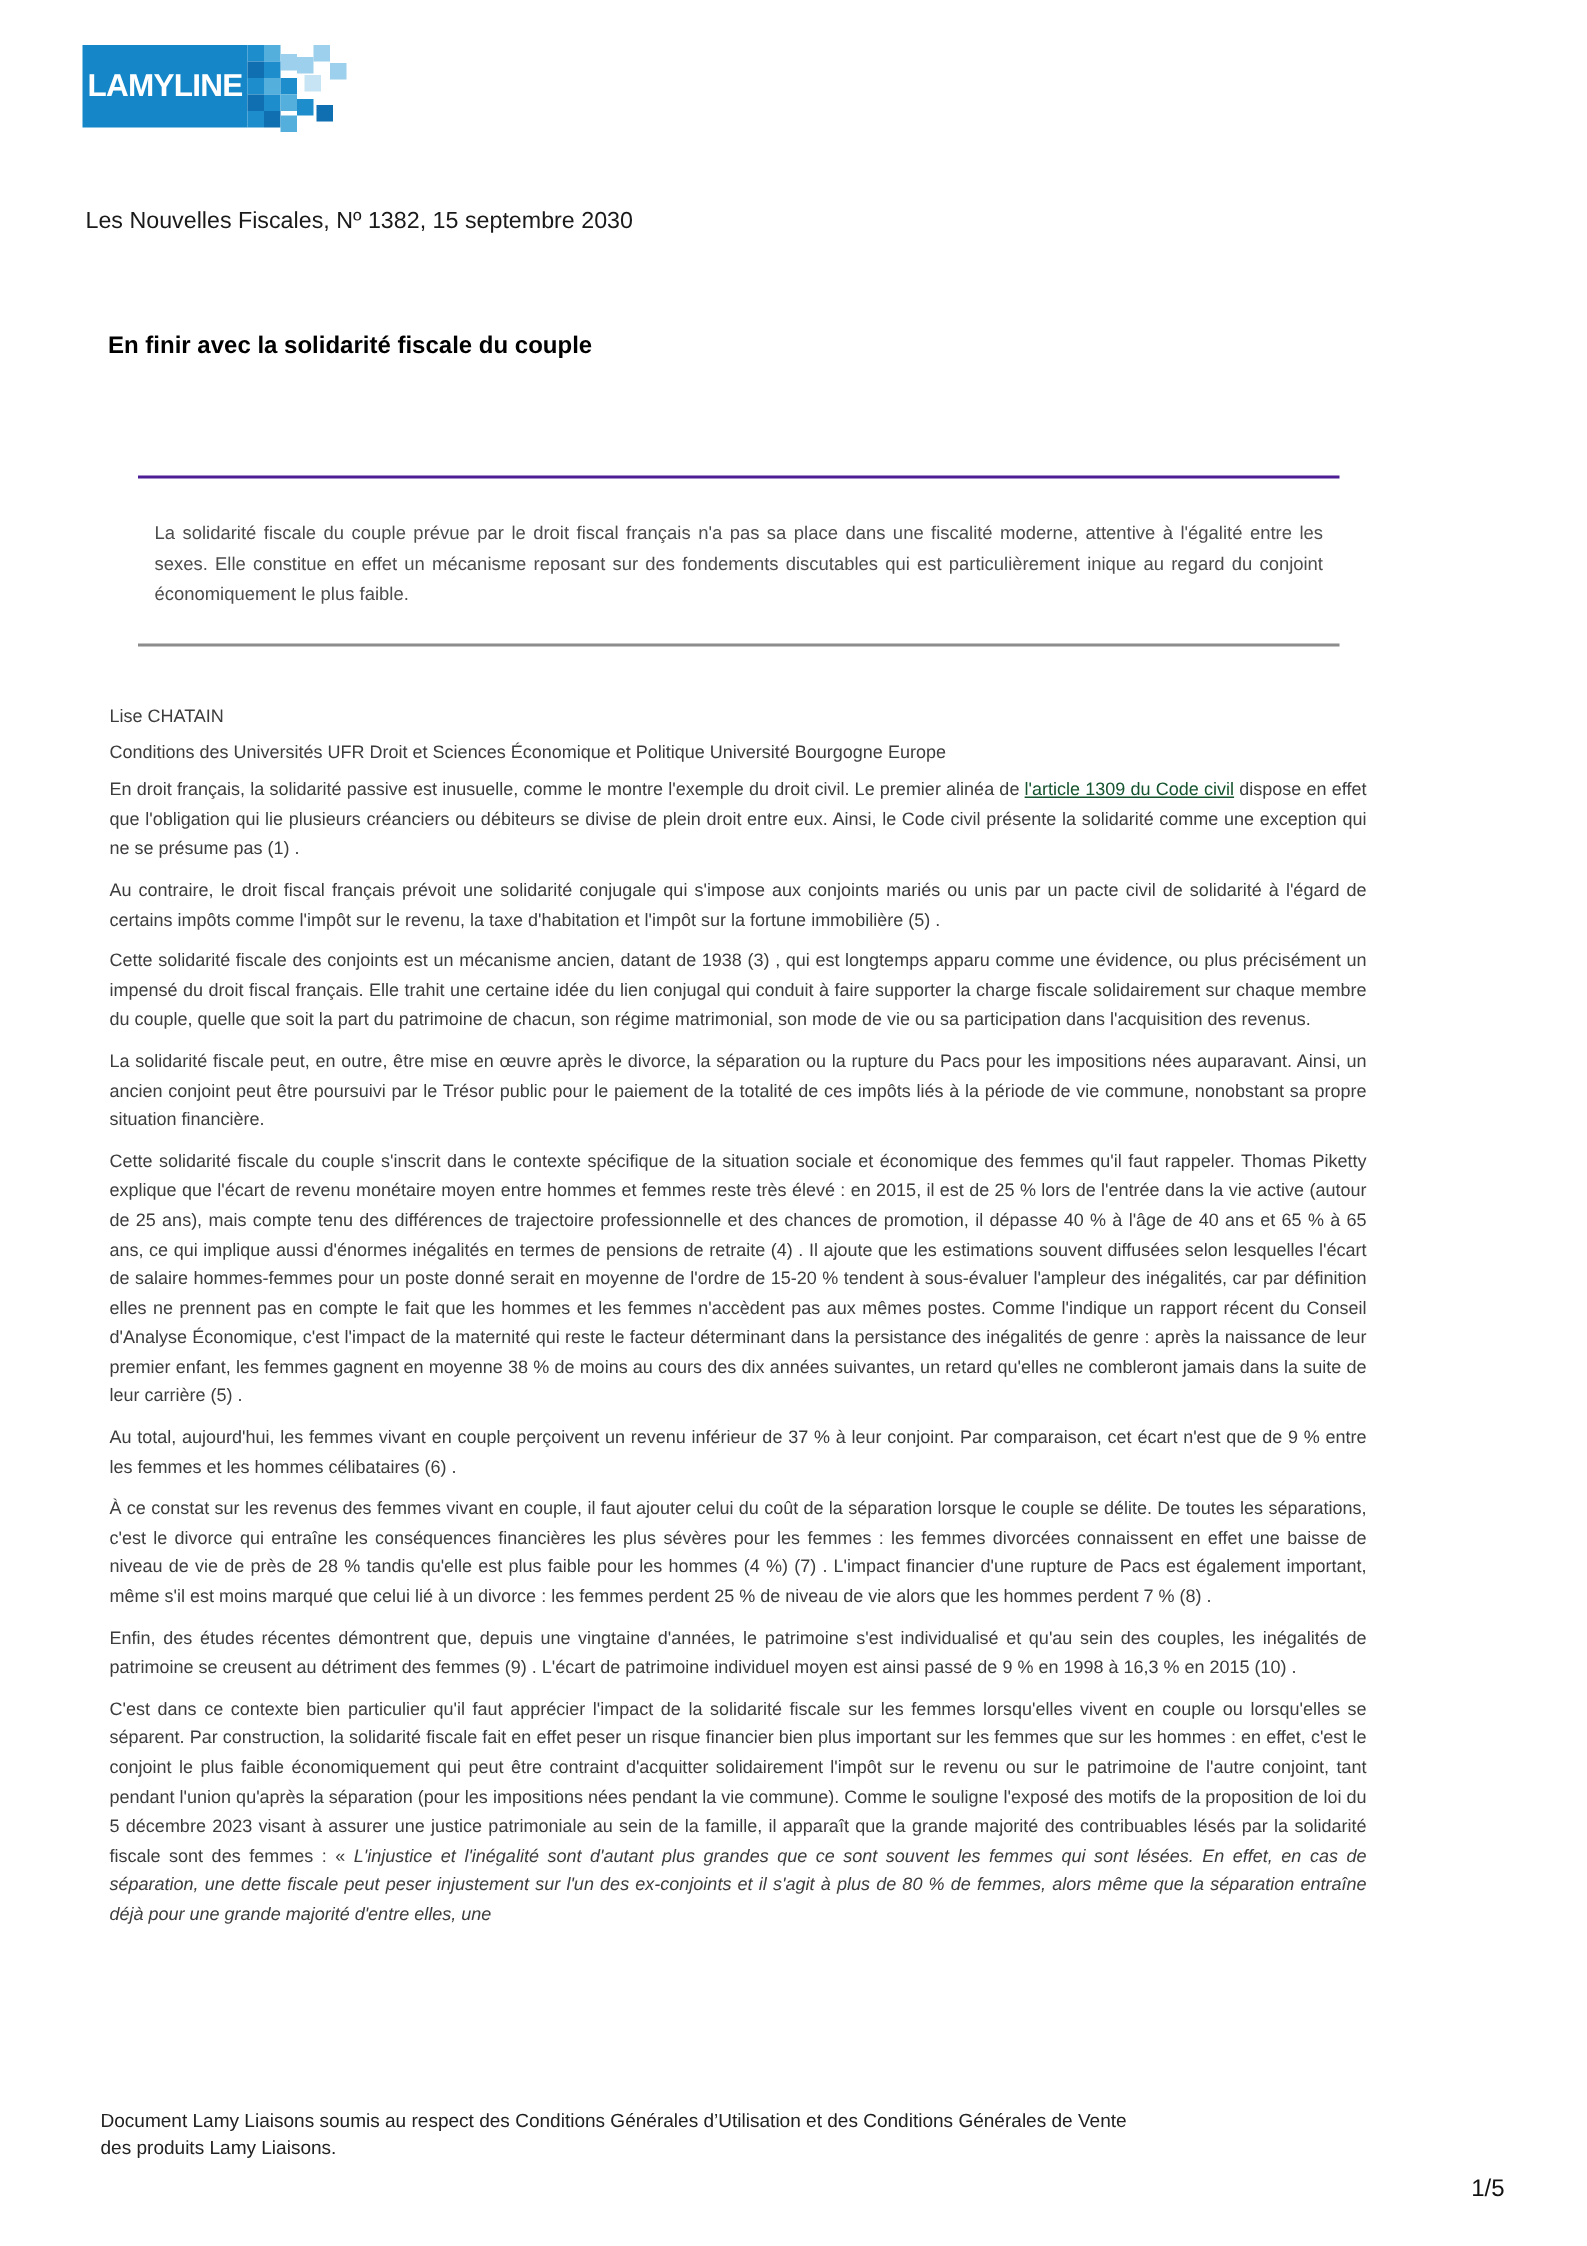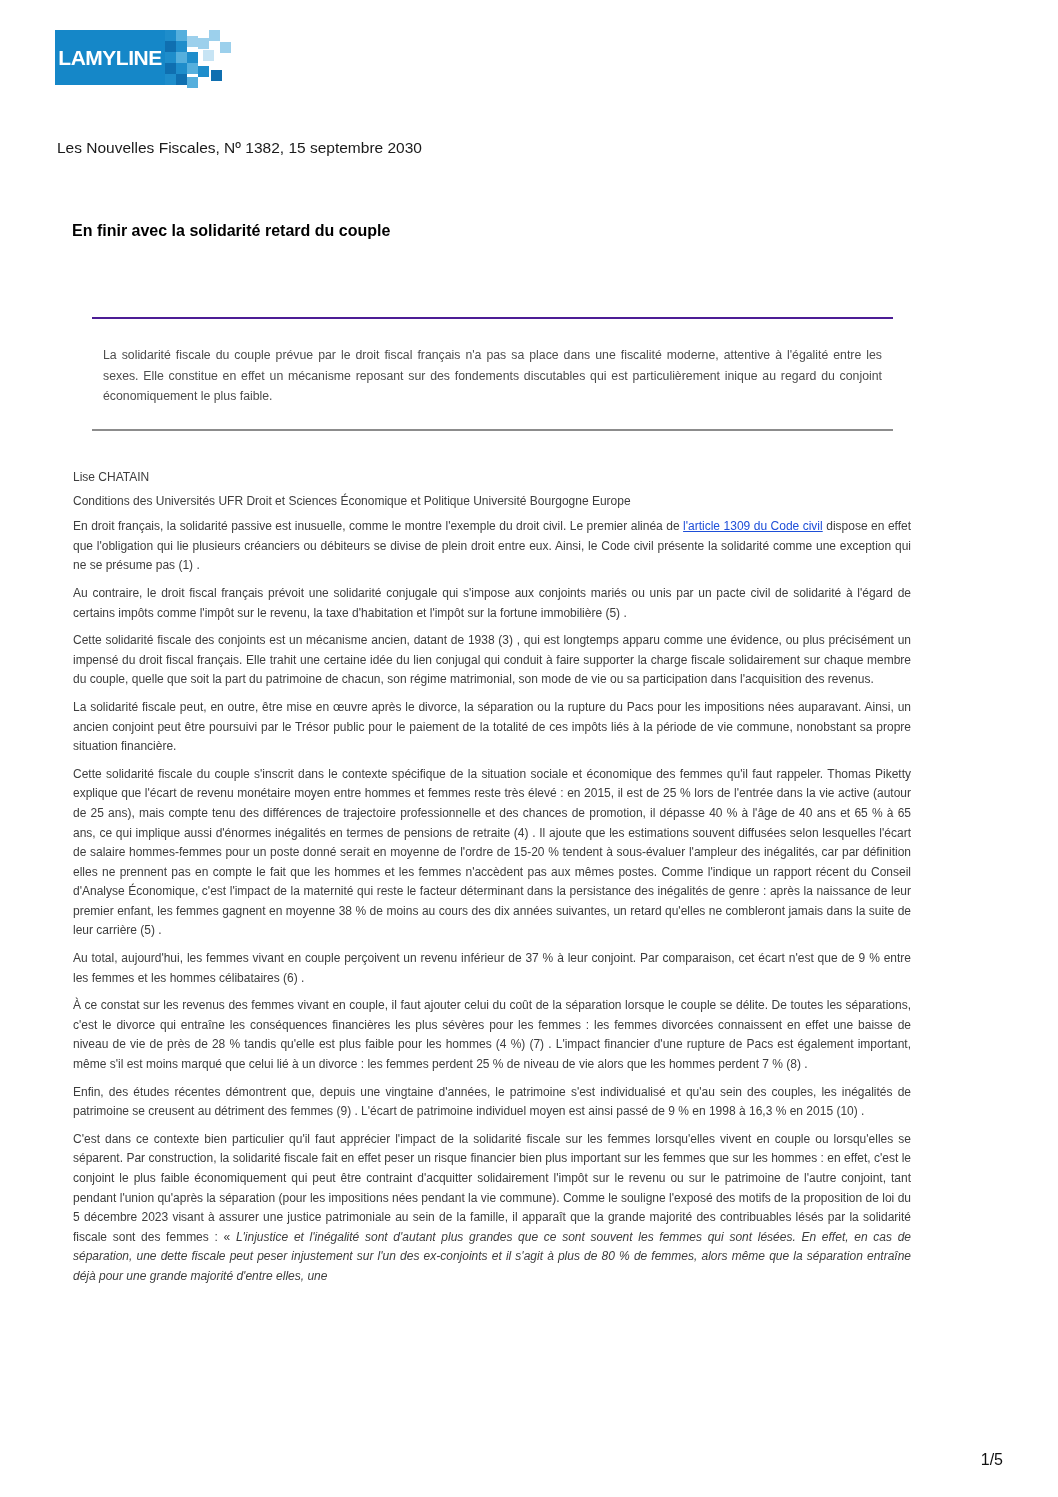--- a/index.html
+++ b/index.html
@@ -42,21 +42,21 @@
   }
 
   
   .content{
     position:absolute;left:73px;top:468px;width:838px;
     font-size:12px;line-height:19.6px;color:#3d3d3d;text-align:justify;
   }
   .author{margin:0 0 4px 0;}
   .affiliation{margin:0 0 6px 0;}
   .content p{margin:0 0 8px 0;}
-  .doclink{color:#1d4ed8;}
+  .doclink{color:#14532d;}
   .quote-italic{font-style:italic;}
 
   
   .footer-notice{
     position:absolute;left:67px;top:1405px;width:706px;
     font-size:12.7px;line-height:18px;color:#222222;
   }
   .page-num{
     position:absolute;right:55px;top:1451px;font-size:16px;color:#111111;
   }
@@ -89,36 +89,37 @@
       <div class="m2" style="left:33px;top:36px"></div>
       <div class="m1" style="left:46px;top:40px"></div>
       <div class="m2" style="left:0;top:44px"></div>
       <div class="m1" style="left:11px;top:44px"></div>
       <div class="m3" style="left:22px;top:47px"></div>
     </div>
   </div>
 
   <div class="pub-line">Les Nouvelles Fiscales, Nº 1382, 15 septembre 2030</div>
 
-  <h1 class="title">En finir avec la solidarité retard du couple</h1>
+  <h1 class="title">En finir avec la solidarité fiscale du couple</h1>
 
   <div class="abstract">La solidarité fiscale du couple prévue par le droit fiscal français n'a pas sa place dans une fiscalité moderne, attentive à l'égalité entre les sexes. Elle constitue en effet un mécanisme reposant sur des fondements discutables qui est particulièrement inique au regard du conjoint économiquement le plus faible.</div>
 
   <div class="content">
     <div class="author">Lise CHATAIN</div>
     <div class="affiliation">Conditions des Universités UFR Droit et Sciences Économique et Politique Université Bourgogne Europe</div>
 
     <p><span>En droit français, la solidarité passive est inusuelle, comme le montre l'exemple du droit civil. Le premier alinéa de </span><a href="#" class="doclink">l'article 1309 du Code civil</a><span> dispose en effet que l'obligation qui lie plusieurs créanciers ou débiteurs se divise de plein droit entre eux. Ainsi, le Code civil présente la solidarité comme une exception qui ne se présume pas (1) .</span></p>
 
     <p>Au contraire, le droit fiscal français prévoit une solidarité conjugale qui s'impose aux conjoints mariés ou unis par un pacte civil de solidarité à l'égard de certains impôts comme l'impôt sur le revenu, la taxe d'habitation et l'impôt sur la fortune immobilière (5) .</p>
     <p>Cette solidarité fiscale des conjoints est un mécanisme ancien, datant de 1938 (3) , qui est longtemps apparu comme une évidence, ou plus précisément un impensé du droit fiscal français. Elle trahit une certaine idée du lien conjugal qui conduit à faire supporter la charge fiscale solidairement sur chaque membre du couple, quelle que soit la part du patrimoine de chacun, son régime matrimonial, son mode de vie ou sa participation dans l'acquisition des revenus.</p>
     <p>La solidarité fiscale peut, en outre, être mise en œuvre après le divorce, la séparation ou la rupture du Pacs pour les impositions nées auparavant. Ainsi, un ancien conjoint peut être poursuivi par le Trésor public pour le paiement de la totalité de ces impôts liés à la période de vie commune, nonobstant sa propre situation financière.</p>
     <p>Cette solidarité fiscale du couple s'inscrit dans le contexte spécifique de la situation sociale et économique des femmes qu'il faut rappeler. Thomas Piketty explique que l'écart de revenu monétaire moyen entre hommes et femmes reste très élevé : en 2015, il est de 25 % lors de l'entrée dans la vie active (autour de 25 ans), mais compte tenu des différences de trajectoire professionnelle et des chances de promotion, il dépasse 40 % à l'âge de 40 ans et 65 % à 65 ans, ce qui implique aussi d'énormes inégalités en termes de pensions de retraite (4) . Il ajoute que les estimations souvent diffusées selon lesquelles l'écart de salaire hommes-femmes pour un poste donné serait en moyenne de l'ordre de 15-20 % tendent à sous-évaluer l'ampleur des inégalités, car par définition elles ne prennent pas en compte le fait que les hommes et les femmes n'accèdent pas aux mêmes postes. Comme l'indique un rapport récent du Conseil d'Analyse Économique, c'est l'impact de la maternité qui reste le facteur déterminant dans la persistance des inégalités de genre : après la naissance de leur premier enfant, les femmes gagnent en moyenne 38 % de moins au cours des dix années suivantes, un retard qu'elles ne combleront jamais dans la suite de leur carrière (5) .</p>
     <p>Au total, aujourd'hui, les femmes vivant en couple perçoivent un revenu inférieur de 37 % à leur conjoint. Par comparaison, cet écart n'est que de 9 % entre les femmes et les hommes célibataires (6) .</p>
     <p>À ce constat sur les revenus des femmes vivant en couple, il faut ajouter celui du coût de la séparation lorsque le couple se délite. De toutes les séparations, c'est le divorce qui entraîne les conséquences financières les plus sévères pour les femmes : les femmes divorcées connaissent en effet une baisse de niveau de vie de près de 28 % tandis qu'elle est plus faible pour les hommes (4 %) (7) . L'impact financier d'une rupture de Pacs est également important, même s'il est moins marqué que celui lié à un divorce : les femmes perdent 25 % de niveau de vie alors que les hommes perdent 7 % (8) .</p>
     <p>Enfin, des études récentes démontrent que, depuis une vingtaine d'années, le patrimoine s'est individualisé et qu'au sein des couples, les inégalités de patrimoine se creusent au détriment des femmes (9) . L'écart de patrimoine individuel moyen est ainsi passé de 9 % en 1998 à 16,3 % en 2015 (10) .</p>
 
     <p><span>C'est dans ce contexte bien particulier qu'il faut apprécier l'impact de la solidarité fiscale sur les femmes lorsqu'elles vivent en couple ou lorsqu'elles se séparent. Par construction, la solidarité fiscale fait en effet peser un risque financier bien plus important sur les femmes que sur les hommes : en effet, c'est le conjoint le plus faible économiquement qui peut être contraint d'acquitter solidairement l'impôt sur le revenu ou sur le patrimoine de l'autre conjoint, tant pendant l'union qu'après la séparation (pour les impositions nées pendant la vie commune). Comme le souligne l'exposé des motifs de la proposition de loi du 5 décembre 2023 visant à assurer une justice patrimoniale au sein de la famille, il apparaît que la grande majorité des contribuables lésés par la solidarité fiscale sont des femmes : « </span><span class="quote-italic">L'injustice et l'inégalité sont d'autant plus grandes que ce sont souvent les femmes qui sont lésées. En effet, en cas de séparation, une dette fiscale peut peser injustement sur l'un des ex-conjoints et il s'agit à plus de 80 % de femmes, alors même que la séparation entraîne déjà pour une grande majorité d'entre elles, une</span></p>
   </div>
 
+  <div class="footer-notice">Document Lamy Liaisons soumis au respect des Conditions Générales d’Utilisation et des Conditions Générales de Vente des produits Lamy Liaisons.</div>
   <div class="page-num">1/5</div>
 
 </div>
 
 </body></html>

